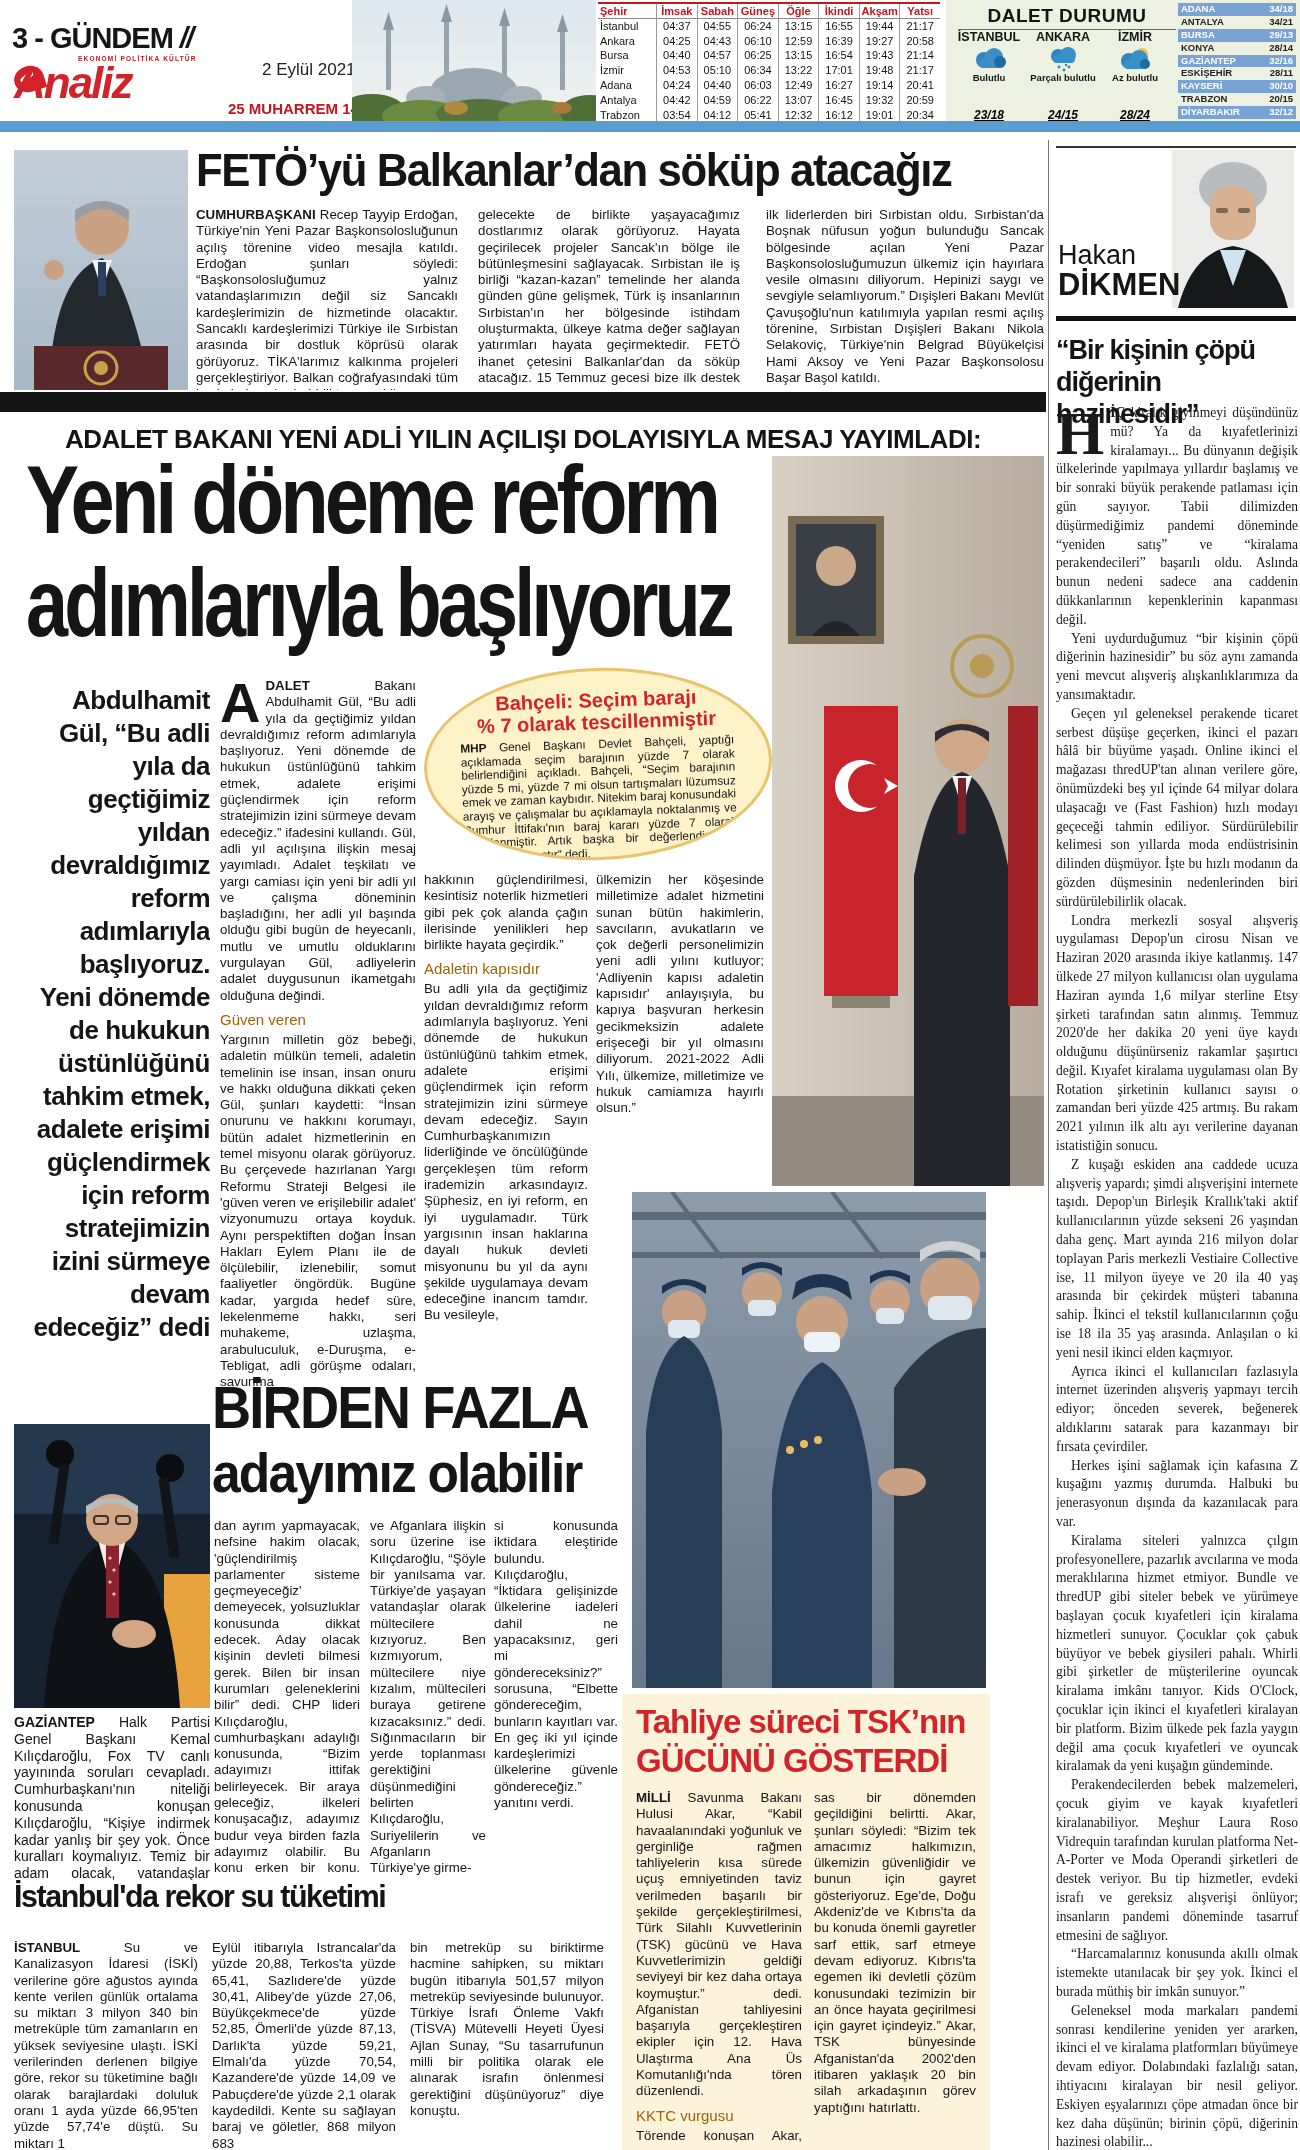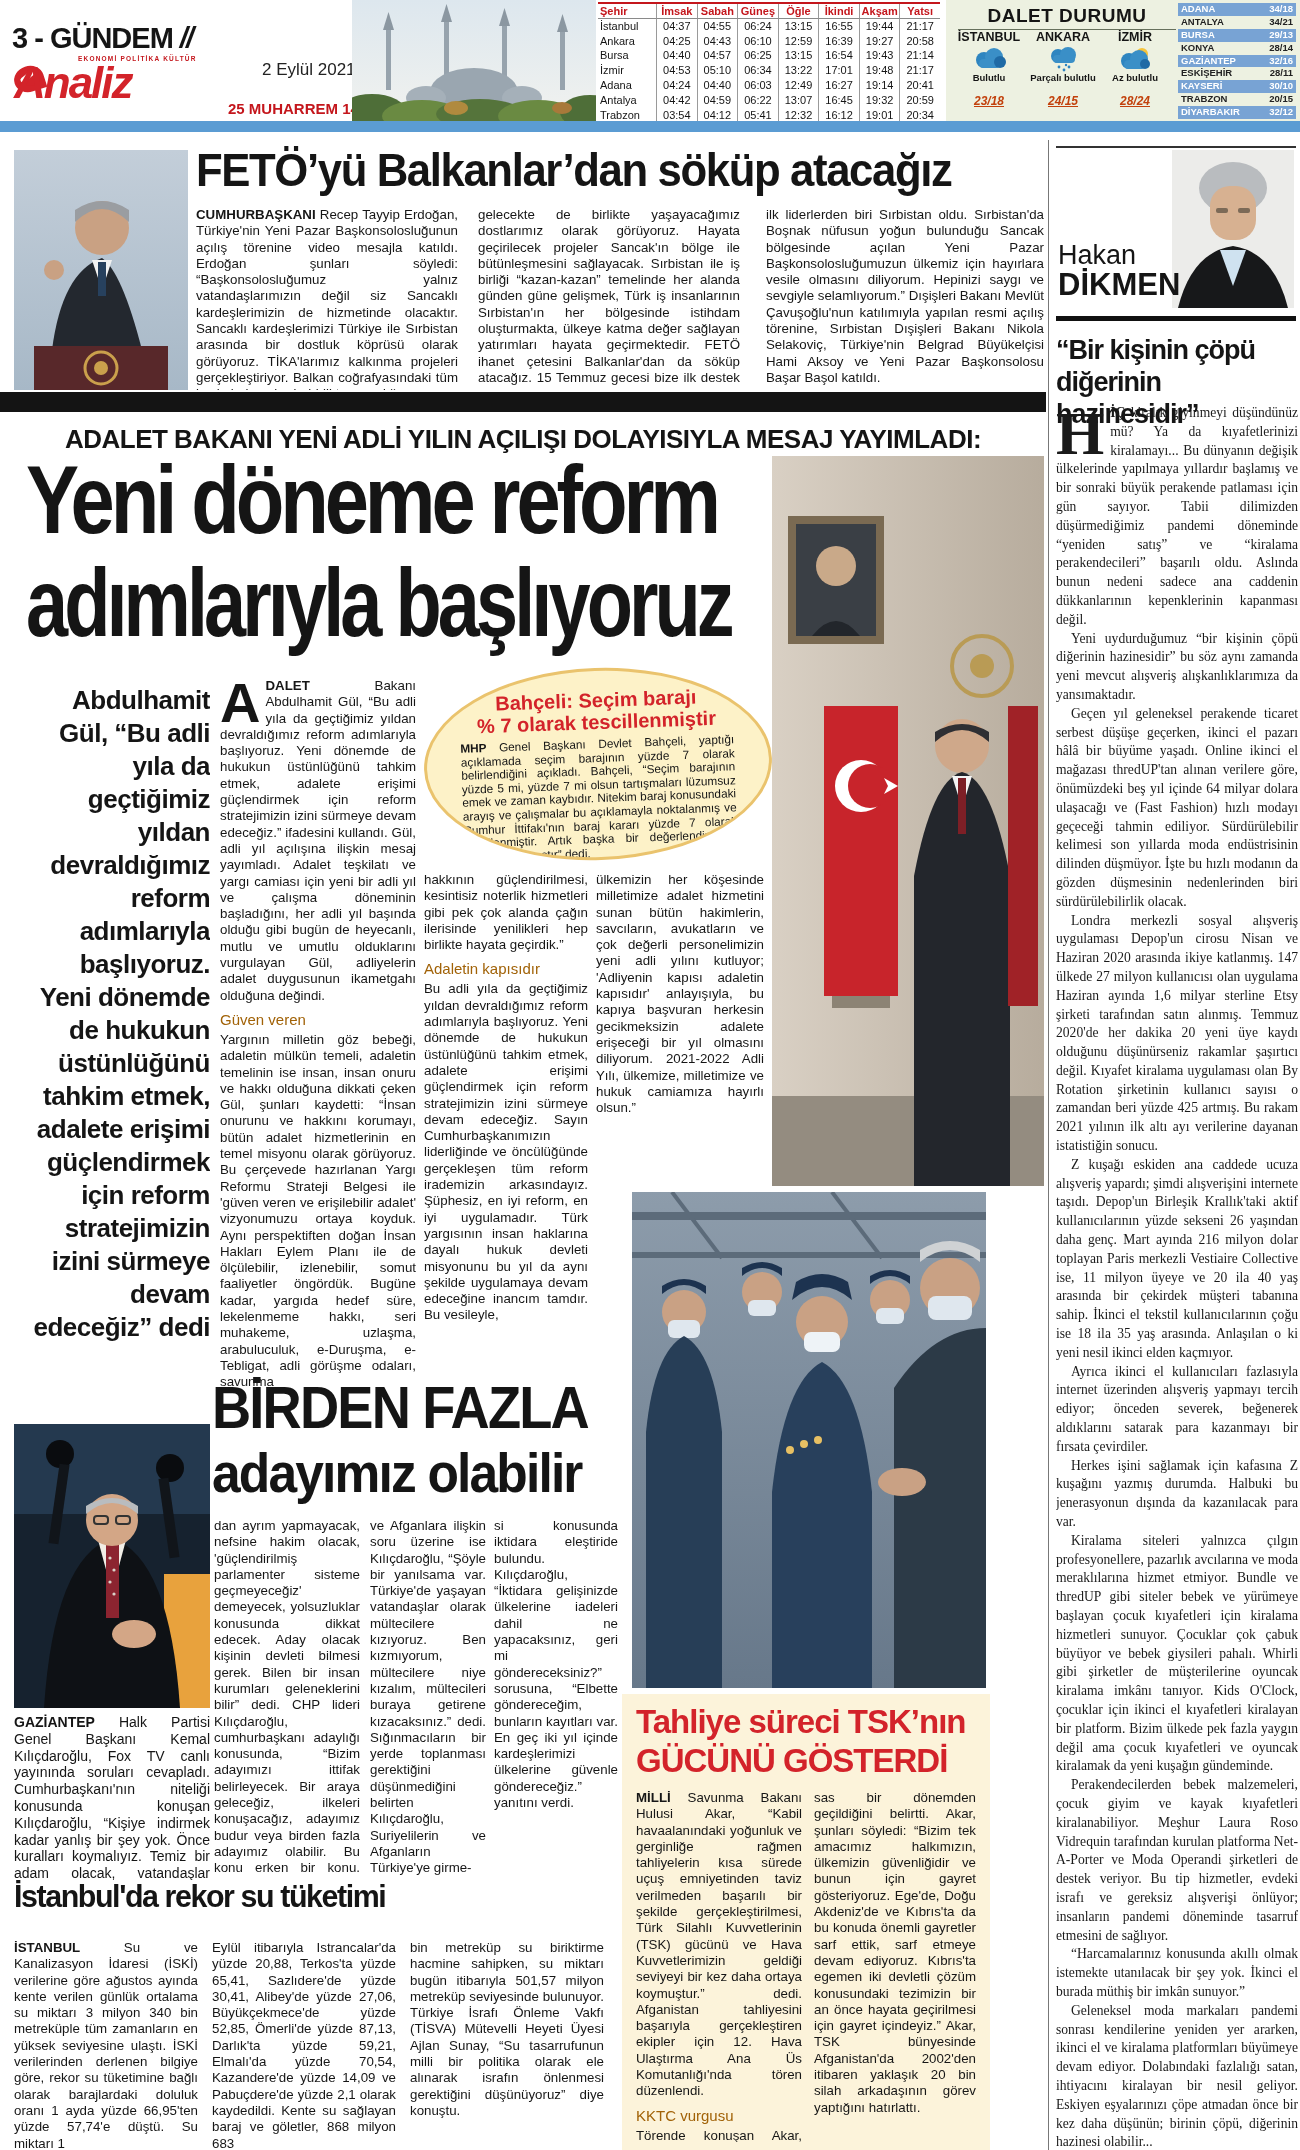--- a/index.html
+++ b/index.html
@@ -30,21 +30,21 @@
   #ptable .ph{color:#c4161c;font-weight:700;border-bottom:1px solid #8a8a8a;}
   #ptable .pc{text-align:left;padding-left:2px;}
   #ptable .bl{border-left:1px solid #9a9a9a;}
   
   #weather{left:946px;top:0;width:354px;height:121px;}
   #w-title{position:absolute;left:12px;top:5px;width:218px;text-align:center;font-size:19px;font-weight:800;letter-spacing:.5px;border-bottom:1px solid #66705c;padding-bottom:2px;}
   .wfeat{position:absolute;top:30px;width:70px;text-align:center;}
   .wfeat .wcity{font-size:12.5px;font-weight:800;}
   .wfeat .wicon{height:26px;margin-top:3px;}
   .wfeat .wcond{font-size:9.5px;font-weight:700;line-height:10.5px;height:21px;}
-  .wfeat .wtemp{font-size:12px;font-weight:700;font-style:italic;text-decoration:underline;color:#c2410c;}
+  .wfeat .wtemp{font-size:12px;font-weight:700;font-style:italic;text-decoration:underline;color:#000000;margin-top:14px;}
   #w-list{position:absolute;left:232px;top:3px;width:118px;}
   .wrow{height:12.9px;line-height:12.9px;font-size:9.5px;font-weight:700;padding:0 3px;display:flex;justify-content:space-between;color:#222;}
   .wrow.hl{background:#78a3d4;color:#fff;}
   
   #vrule{left:1048px;top:140px;width:1px;height:2010px;background:#777;}
   #feto-photo{left:14px;top:150px;width:174px;height:240px;overflow:hidden;}
   #feto-headline{left:196px;top:142px;width:850px;height:62px;font-size:47px;font-weight:800;letter-spacing:-1.5px;}
   #feto-c1{left:196px;top:207px;width:262px;height:183px;}
   #feto-c2{left:478px;top:207px;width:262px;height:183px;}
   #feto-c3{left:766px;top:207px;width:278px;height:183px;}

